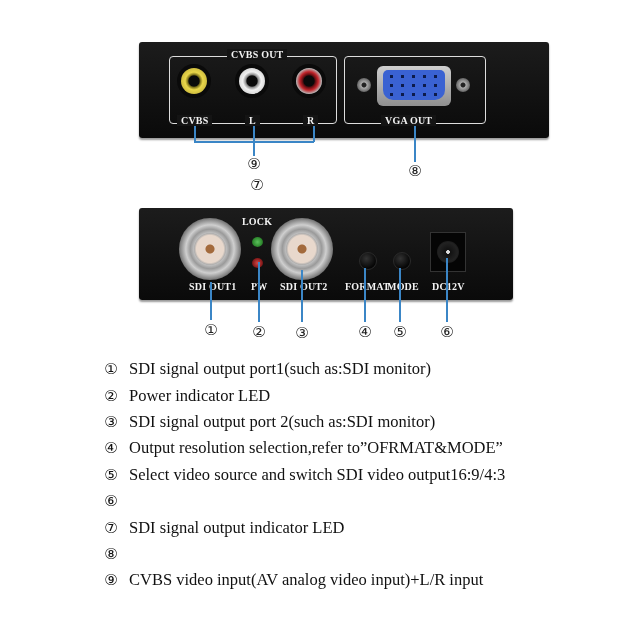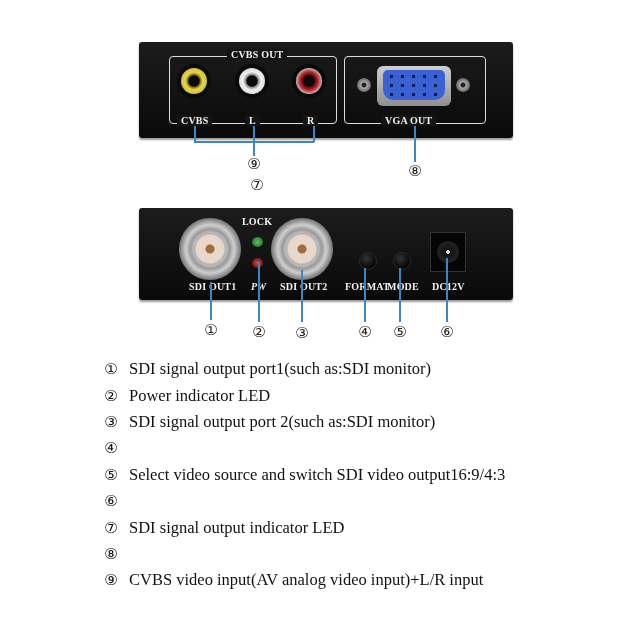--- a/index.html
+++ b/index.html
@@ -16,21 +16,21 @@
   .bnc-outer{border-radius:50%;background:radial-gradient(circle,#ddd 0 30%,#9a9a9a 45%,#cfcfcf 55%,#777 70%,#bcbcbc 80%,#555 100%);}
   .bnc-inner{border-radius:50%;background:radial-gradient(circle,#a36a3c 0 18%,#e8d8cc 22% 60%,#aaa 70%,#ddd 100%);}
   .btn{border-radius:50%;background:radial-gradient(circle at 40% 35%,#333,#050505 70%);border:1px solid #2a2a2a;}
   .legend{position:absolute;left:101px;top:356px;}
   .legend .row{height:26.4px;display:flex;align-items:center;font-size:16.5px;white-space:nowrap;}
   .legend .marker{font-family:"DejaVu Sans",sans-serif;width:20px;font-size:15px;margin-right:8px;text-align:center;}
 </style>
 </head>
 <body>
 
-<div class="abs panel" style="left:139px;top:42px;width:374px;height:96px;">
+<div class="abs panel" style="left:139px;top:42px;width:410px;height:96px;">
 
   <div class="abs frame" style="left:30px;top:14px;width:166px;height:66px;"></div>
   <div class="abs lbl gap" style="left:88px;top:7px;">CVBS OUT</div>
 
   <div class="abs rca" style="left:38px;top:22px;width:34px;height:34px;background:#0a0a0a;">
     <div class="ring" style="left:4px;top:4px;width:26px;height:26px;background:radial-gradient(circle,#0a0a0a 0 28%,#7a6f18 34%,#e9d64a 48%,#c4b33a 80%,#8c8c40 100%);"></div>
   </div>
   <div class="abs rca" style="left:96px;top:22px;width:34px;height:34px;background:#0a0a0a;">
     <div class="ring" style="left:4px;top:4px;width:26px;height:26px;background:radial-gradient(circle,#0a0a0a 0 28%,#888 34%,#f0f0f0 50%,#cfcfcf 82%,#999 100%);"></div>
   </div>
@@ -63,21 +63,21 @@
 <div class="abs panel" style="left:139px;top:208px;width:374px;height:92px;">
 
   <div class="abs bnc-outer" style="left:40px;top:10px;width:62px;height:62px;">
     <div class="abs bnc-inner" style="left:15px;top:15px;width:32px;height:32px;"></div>
   </div>
   <div class="abs lbl" style="left:50px;top:73px;">SDI OUT1</div>
 
   <div class="abs lbl" style="left:103px;top:8px;">LOCK</div>
   <div class="abs" style="left:113px;top:29px;width:11px;height:10px;border-radius:50%;background:radial-gradient(circle,#5cbf5c,#2f8a2f 60%,#133d13);"></div>
   <div class="abs" style="left:113px;top:50px;width:11px;height:10px;border-radius:50%;background:radial-gradient(circle,#d04848,#8a1c1c 60%,#3a0909);"></div>
-  <div class="abs lbl" style="left:112px;top:73px;font-style:italic;">PW</div>
+  <div class="abs lbl" style="left:112px;top:73px;">PW</div>
 
   <div class="abs bnc-outer" style="left:132px;top:10px;width:62px;height:62px;">
     <div class="abs bnc-inner" style="left:15px;top:15px;width:32px;height:32px;"></div>
   </div>
   <div class="abs lbl" style="left:141px;top:73px;">SDI OUT2</div>
 
   <div class="abs btn" style="left:220px;top:44px;width:16px;height:16px;"></div>
   <div class="abs lbl" style="left:206px;top:73px;">FORMAT</div>
   <div class="abs btn" style="left:254px;top:44px;width:16px;height:16px;"></div>
   <div class="abs lbl" style="left:248px;top:73px;">MODE</div>
@@ -110,20 +110,21 @@
   <div class="row">
       <span class="marker">②</span>
       <span>Power indicator LED</span>
     </div>
   <div class="row">
       <span class="marker">③</span>
       <span>SDI signal output port 2(such as:SDI monitor)</span>
     </div>
   <div class="row">
       <span class="marker">④</span>
+      <span>Output resolution selection,refer to”OFRMAT&amp;MODE”</span>
     </div>
   <div class="row">
       <span class="marker">⑤</span>
       <span>Select video source and switch SDI video output16:9/4:3</span>
     </div>
   <div class="row">
       <span class="marker">⑥</span>
     </div>
   <div class="row">
       <span class="marker">⑦</span>

